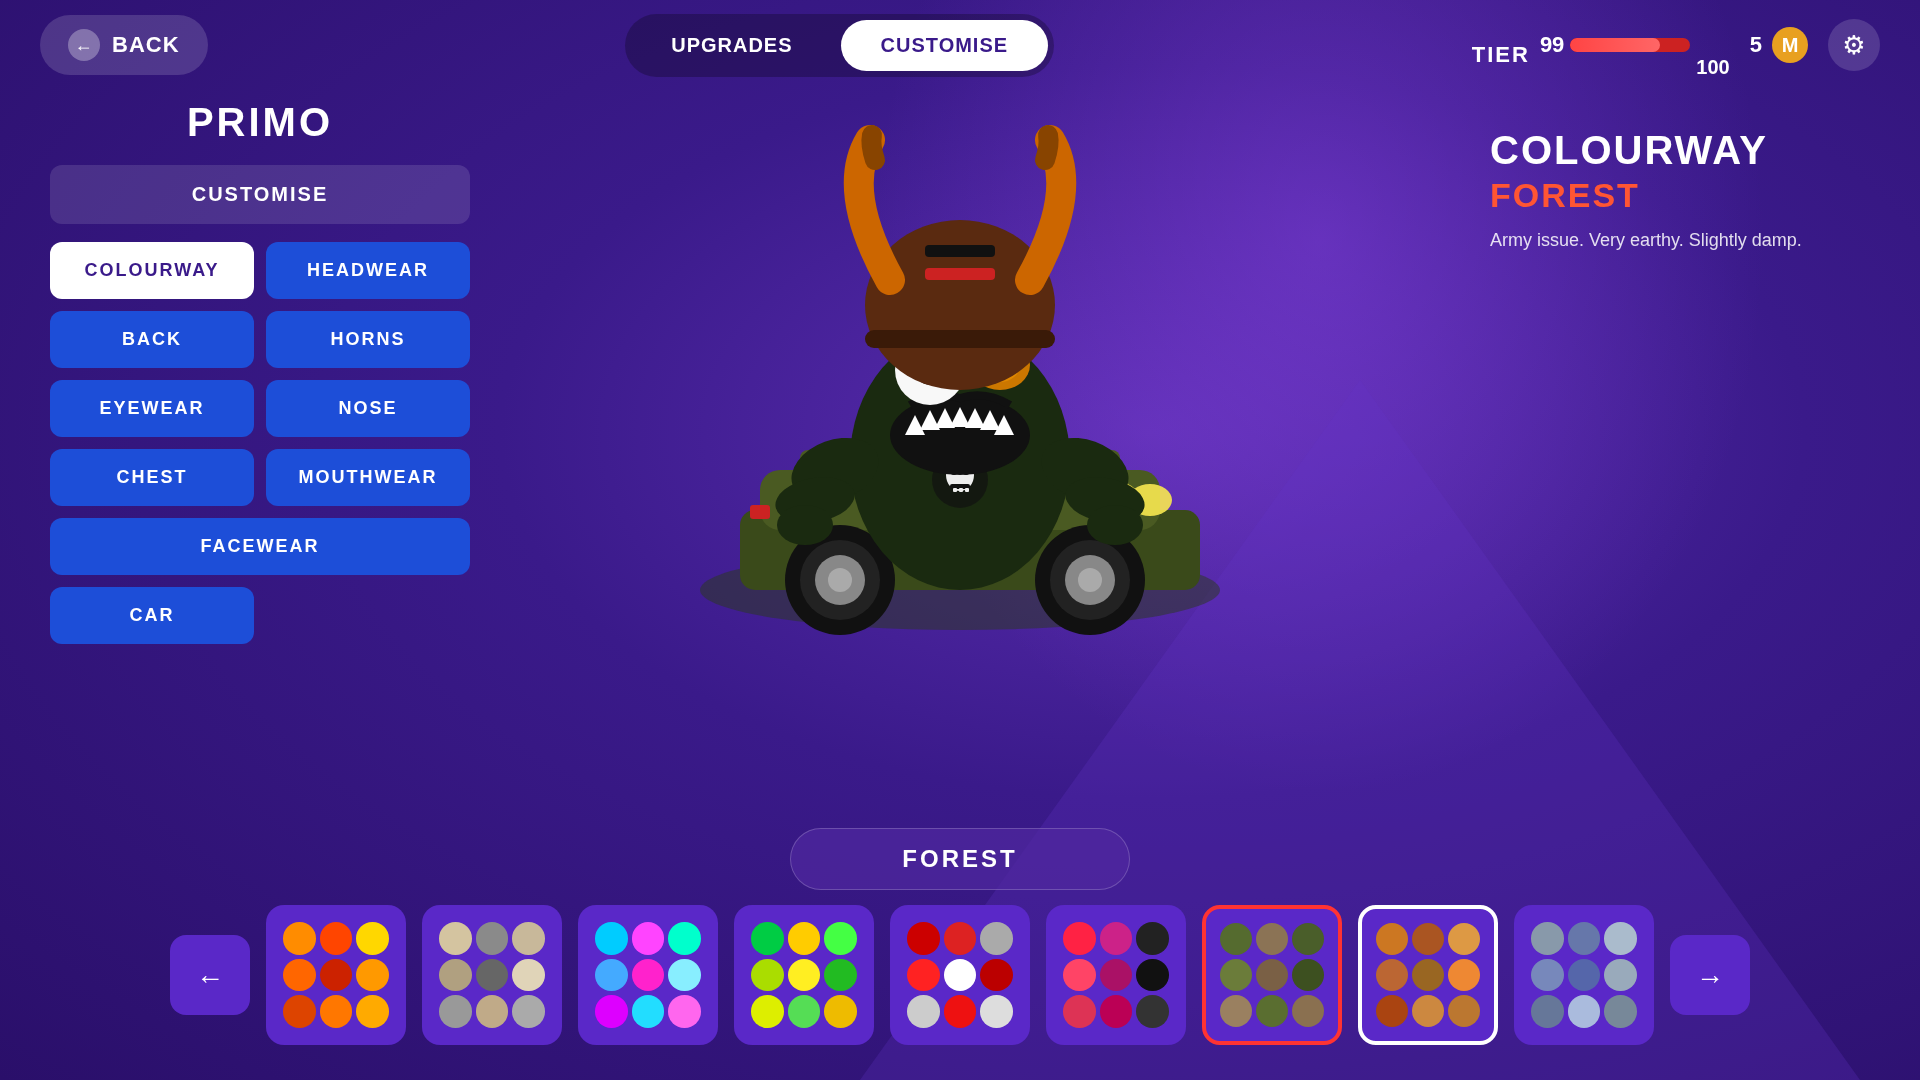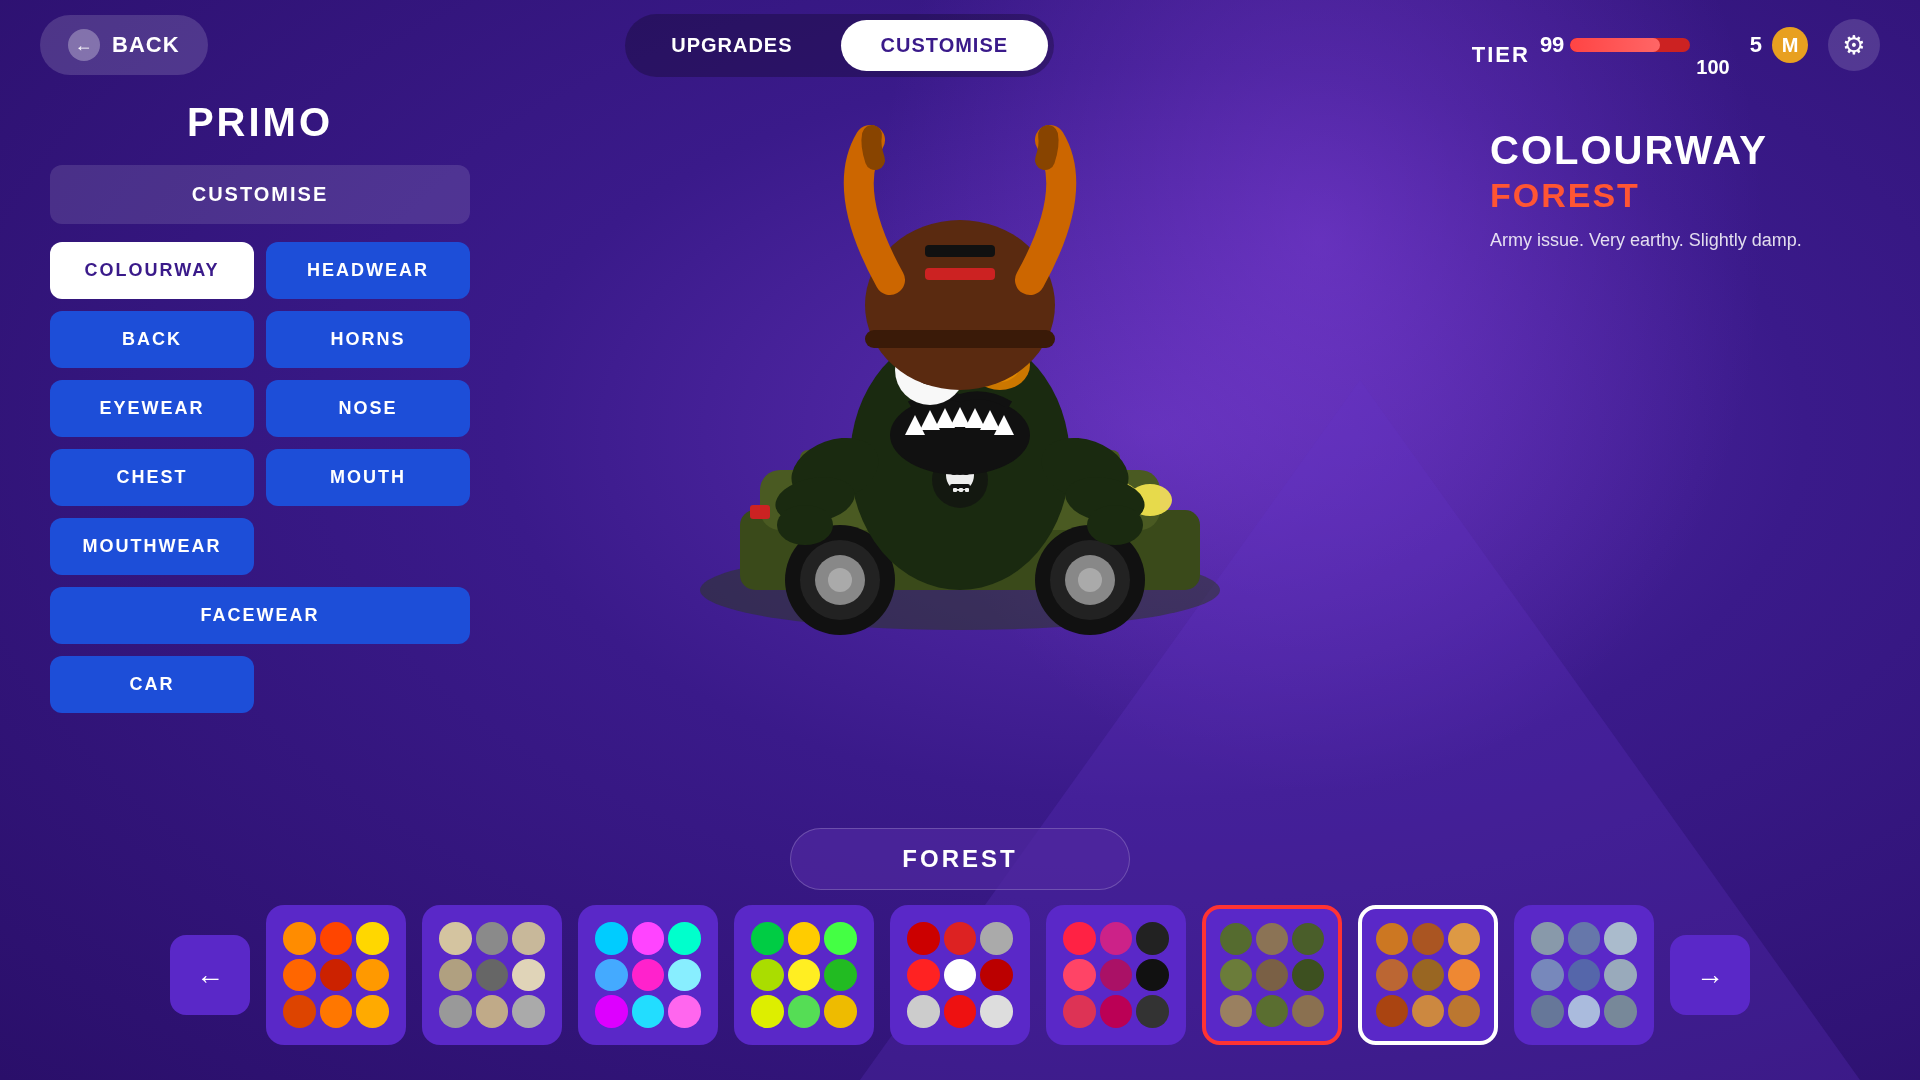--- a/index.html
+++ b/index.html
@@ -430,21 +430,20 @@
   <div class="character-name">PRIMO</div>
   <div class="customise-banner">CUSTOMISE</div>
   <div class="options-grid" id="options-grid">
       <button class="option-btn active">COLOURWAY</button>
       <button class="option-btn">HEADWEAR</button>
       <button class="option-btn">BACK</button>
       <button class="option-btn">HORNS</button>
       <button class="option-btn">EYEWEAR</button>
       <button class="option-btn">NOSE</button>
       <button class="option-btn">CHEST</button>
-      <button class="option-btn">MOUTH</button>
       <button class="option-btn">MOUTHWEAR</button>
       <button class="option-btn full-width">FACEWEAR</button>
       <button class="option-btn">CAR</button>
     </div>
 </div>
 
 <div class="right-panel">
   <div class="colourway-title">COLOURWAY</div>
   <div class="colourway-name">FOREST</div>
   <div class="colourway-desc">Army issue. Very earthy. Slightly damp.</div>

